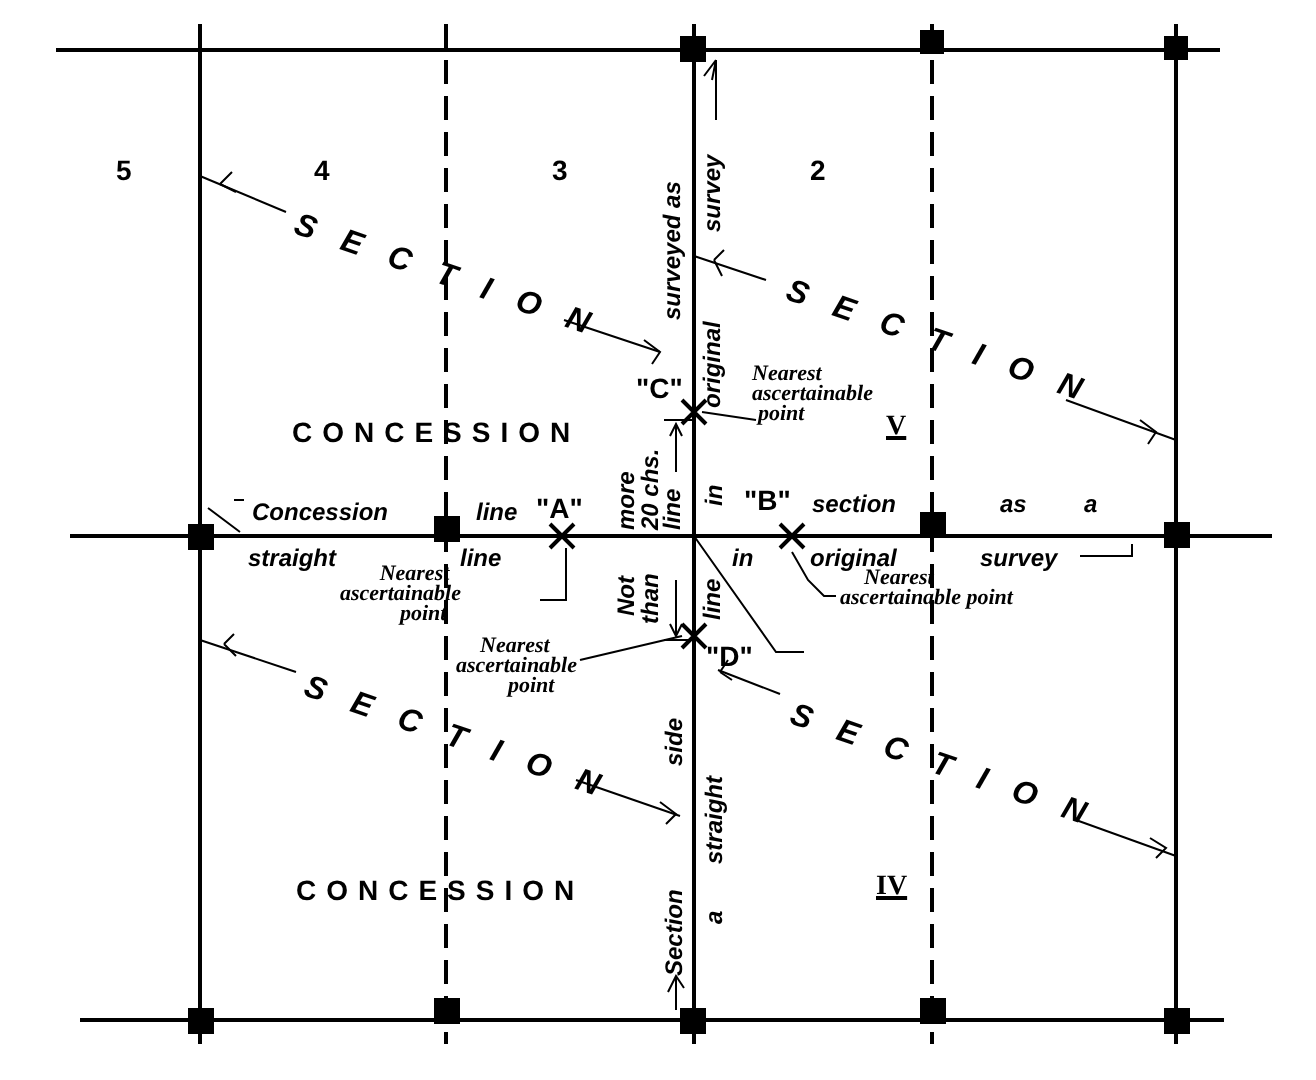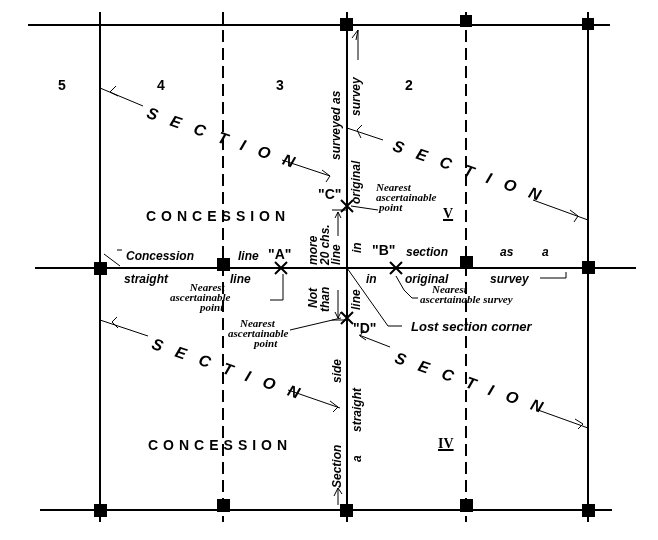--- a/index.html
+++ b/index.html
@@ -157,16 +157,15 @@
     <div>ascertainable</div>
     <div style="padding-left:30px;text-align:left;">point</div>
   </div>
   <div class="lbl itsm" style="left:228px;top:318px;">
     <div style="padding-left:12px;">Nearest</div>
     <div>ascertainable</div>
     <div style="padding-left:26px;">point</div>
   </div>
   <div class="lbl itsm" style="left:420px;top:284px;">
     <div style="padding-left:12px;">Nearest</div>
-    <div>ascertainable survey</div>
+    <div>ascertainable point</div>
   </div>
-  <span class="lbl it" style="left:411px;top:320px;font-size:13px;">Lost section corner</span>
 </div>
 
 </body></html>

